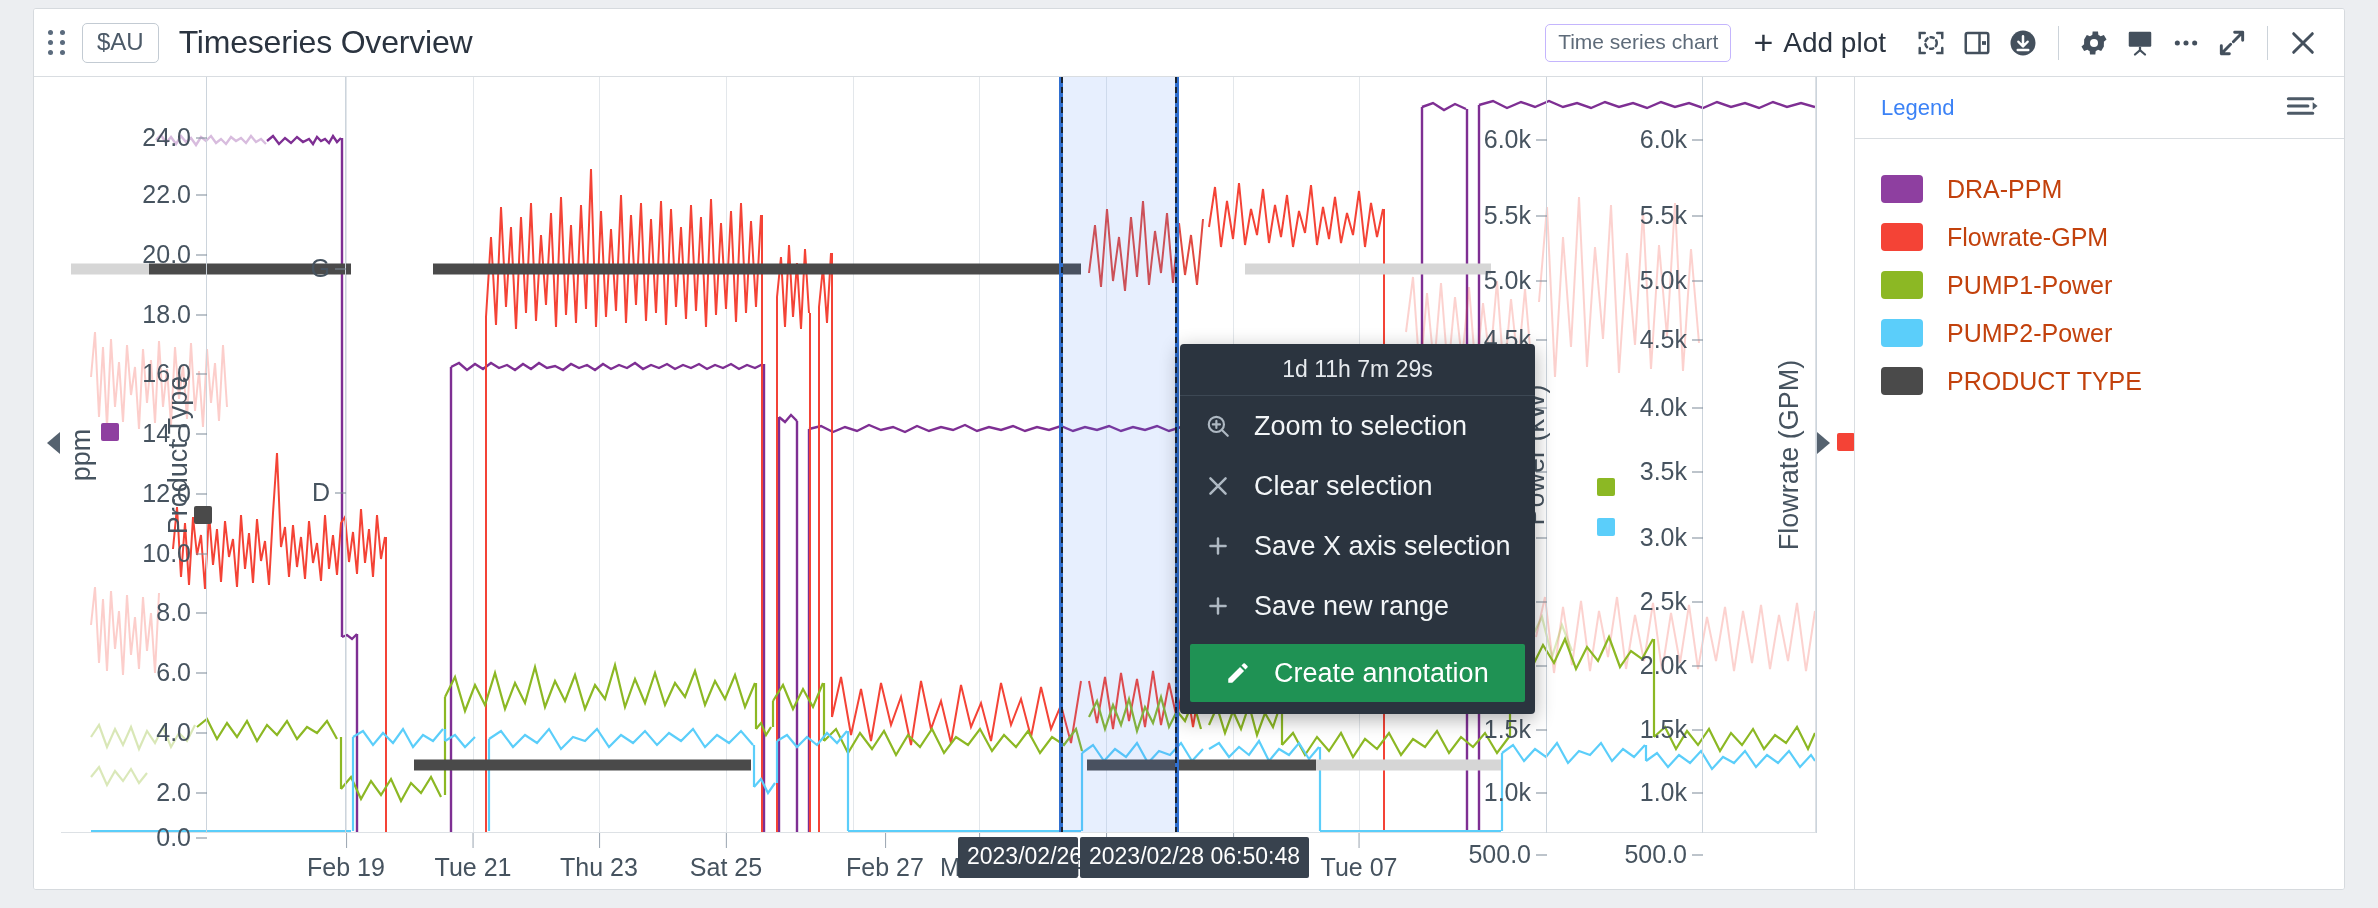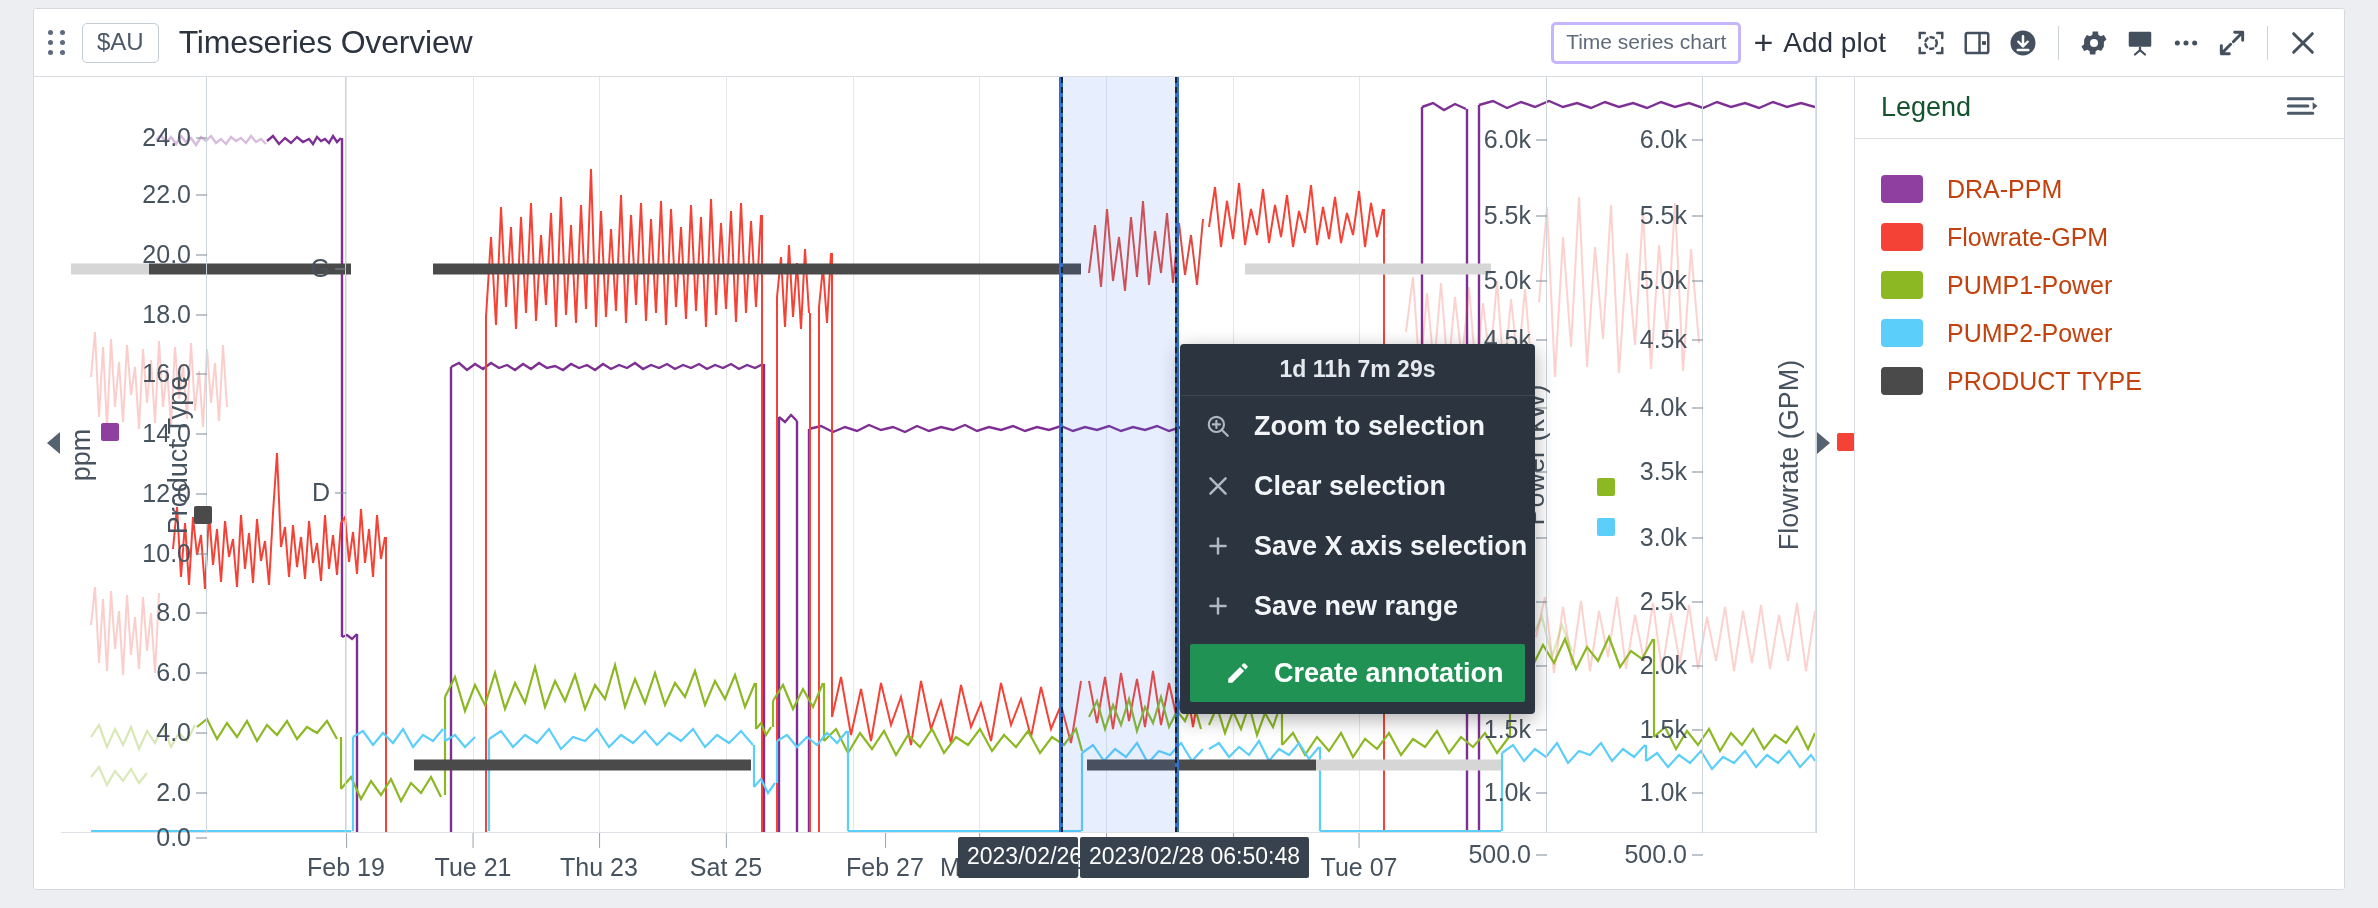--- a/index.html
+++ b/index.html
@@ -43,24 +43,24 @@
   #page-title {
     margin-left: 20px;
     font-size: 32px; color: #2b3440; font-weight: 400;
     letter-spacing: -0.2px;
   }
   .hdr-right {
     margin-left: auto; display: flex; align-items: center; gap: 0px;
     padding-right: 18px;
   }
   .chart-type-pill {
-    border: 3px solid #c4b5fd; border-radius: 5px;
+    border: 1px solid #c4b5fd; border-radius: 5px;
     color: #5e6b79; font-size: 21px;
     padding: 5px 12px 7px;
-    margin-right: 12px;
+    margin-right: 22px;
     white-space: nowrap;
   }
   .add-plot {
     display: flex; align-items: center; gap: 10px;
     color: #2b3440; font-size: 28px;
     margin-right: 22px;
     white-space: nowrap;
   }
   .add-plot .plus { font-size: 34px; line-height: 0.8; color: #2b3440; font-weight: 300; }
   .icon-btn {
@@ -80,21 +80,21 @@
   #legend-panel {
     position: absolute; left: 1820px; top: 68px;
     width: 492px; height: 814px;
     background: #fff;
     border-left: 1px solid #d9dde1;
   }
   .legend-head {
     height: 62px; border-bottom: 1px solid #d9dde1;
     display: flex; align-items: center; padding: 0 26px;
   }
-  .legend-title { font-size: 27px; color: #14532d; }
+  .legend-title { font-size: 22px; color: #3b82f6; }
   .legend-collapse { margin-left: auto; color: #4d5a67; }
   .legend-list { padding-top: 26px; }
   .legend-row { display: flex; align-items: center; height: 48px; padding: 0 26px; }
   .swatch { width: 42px; height: 28px; border-radius: 4px; }
   .legend-label { margin-left: 24px; font-size: 25px; color: #c2410c; }
 
   
   #plot-frame {
     position: absolute; left: 27px; top: 0px;
     width: 1755px; height: 756px;
@@ -173,21 +173,20 @@
   
   #ctx-menu {
     position: absolute;
     left: 1146px; top: 267px;
     width: 355px;
     background: #2b343f;
     border-radius: 4px;
     box-shadow: 0 5px 20px rgba(0,0,0,0.32);
     overflow: hidden;
     z-index: 40;
-    font-weight: bold;
   }
   #ctx-header {
     height: 52px; display: flex; align-items: center; justify-content: center;
     color: #e6eaee; font-size: 23px;
     border-bottom: 1px solid #3d4854;
   }
   .ctx-item {
     height: 60px; display: flex; align-items: center;
     padding-left: 24px; gap: 22px;
     color: #f2f5f7; font-size: 27px;

